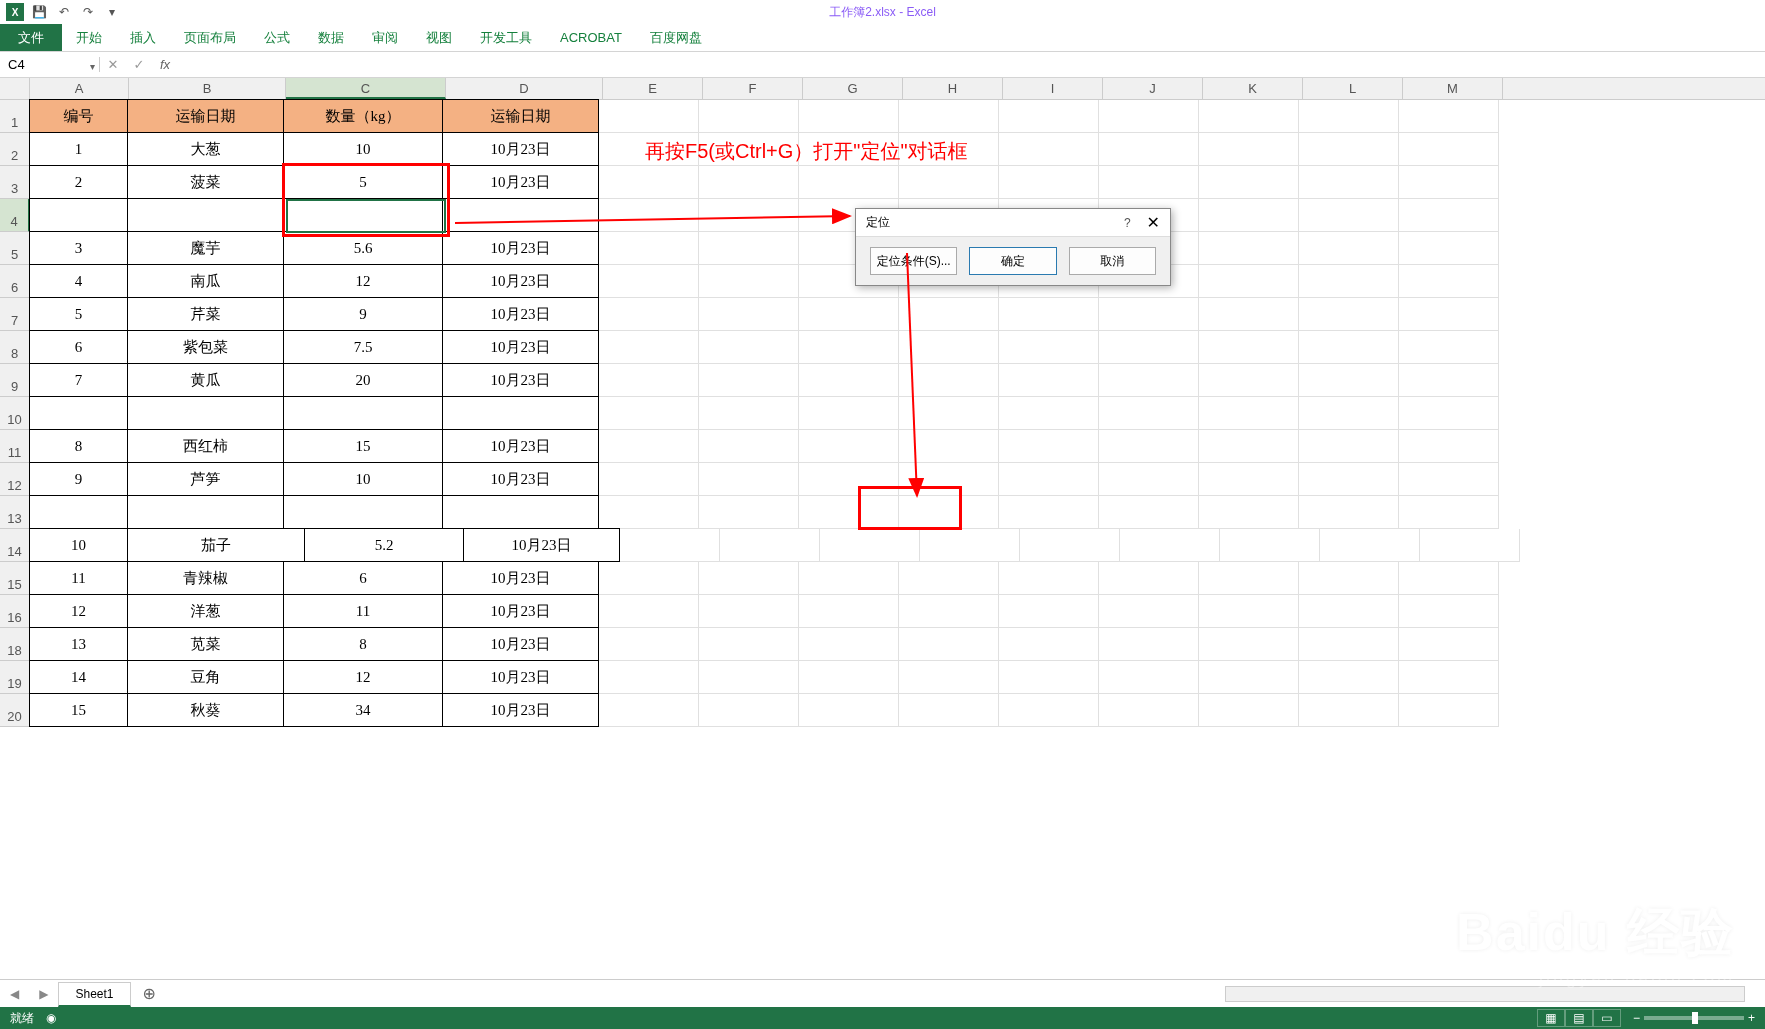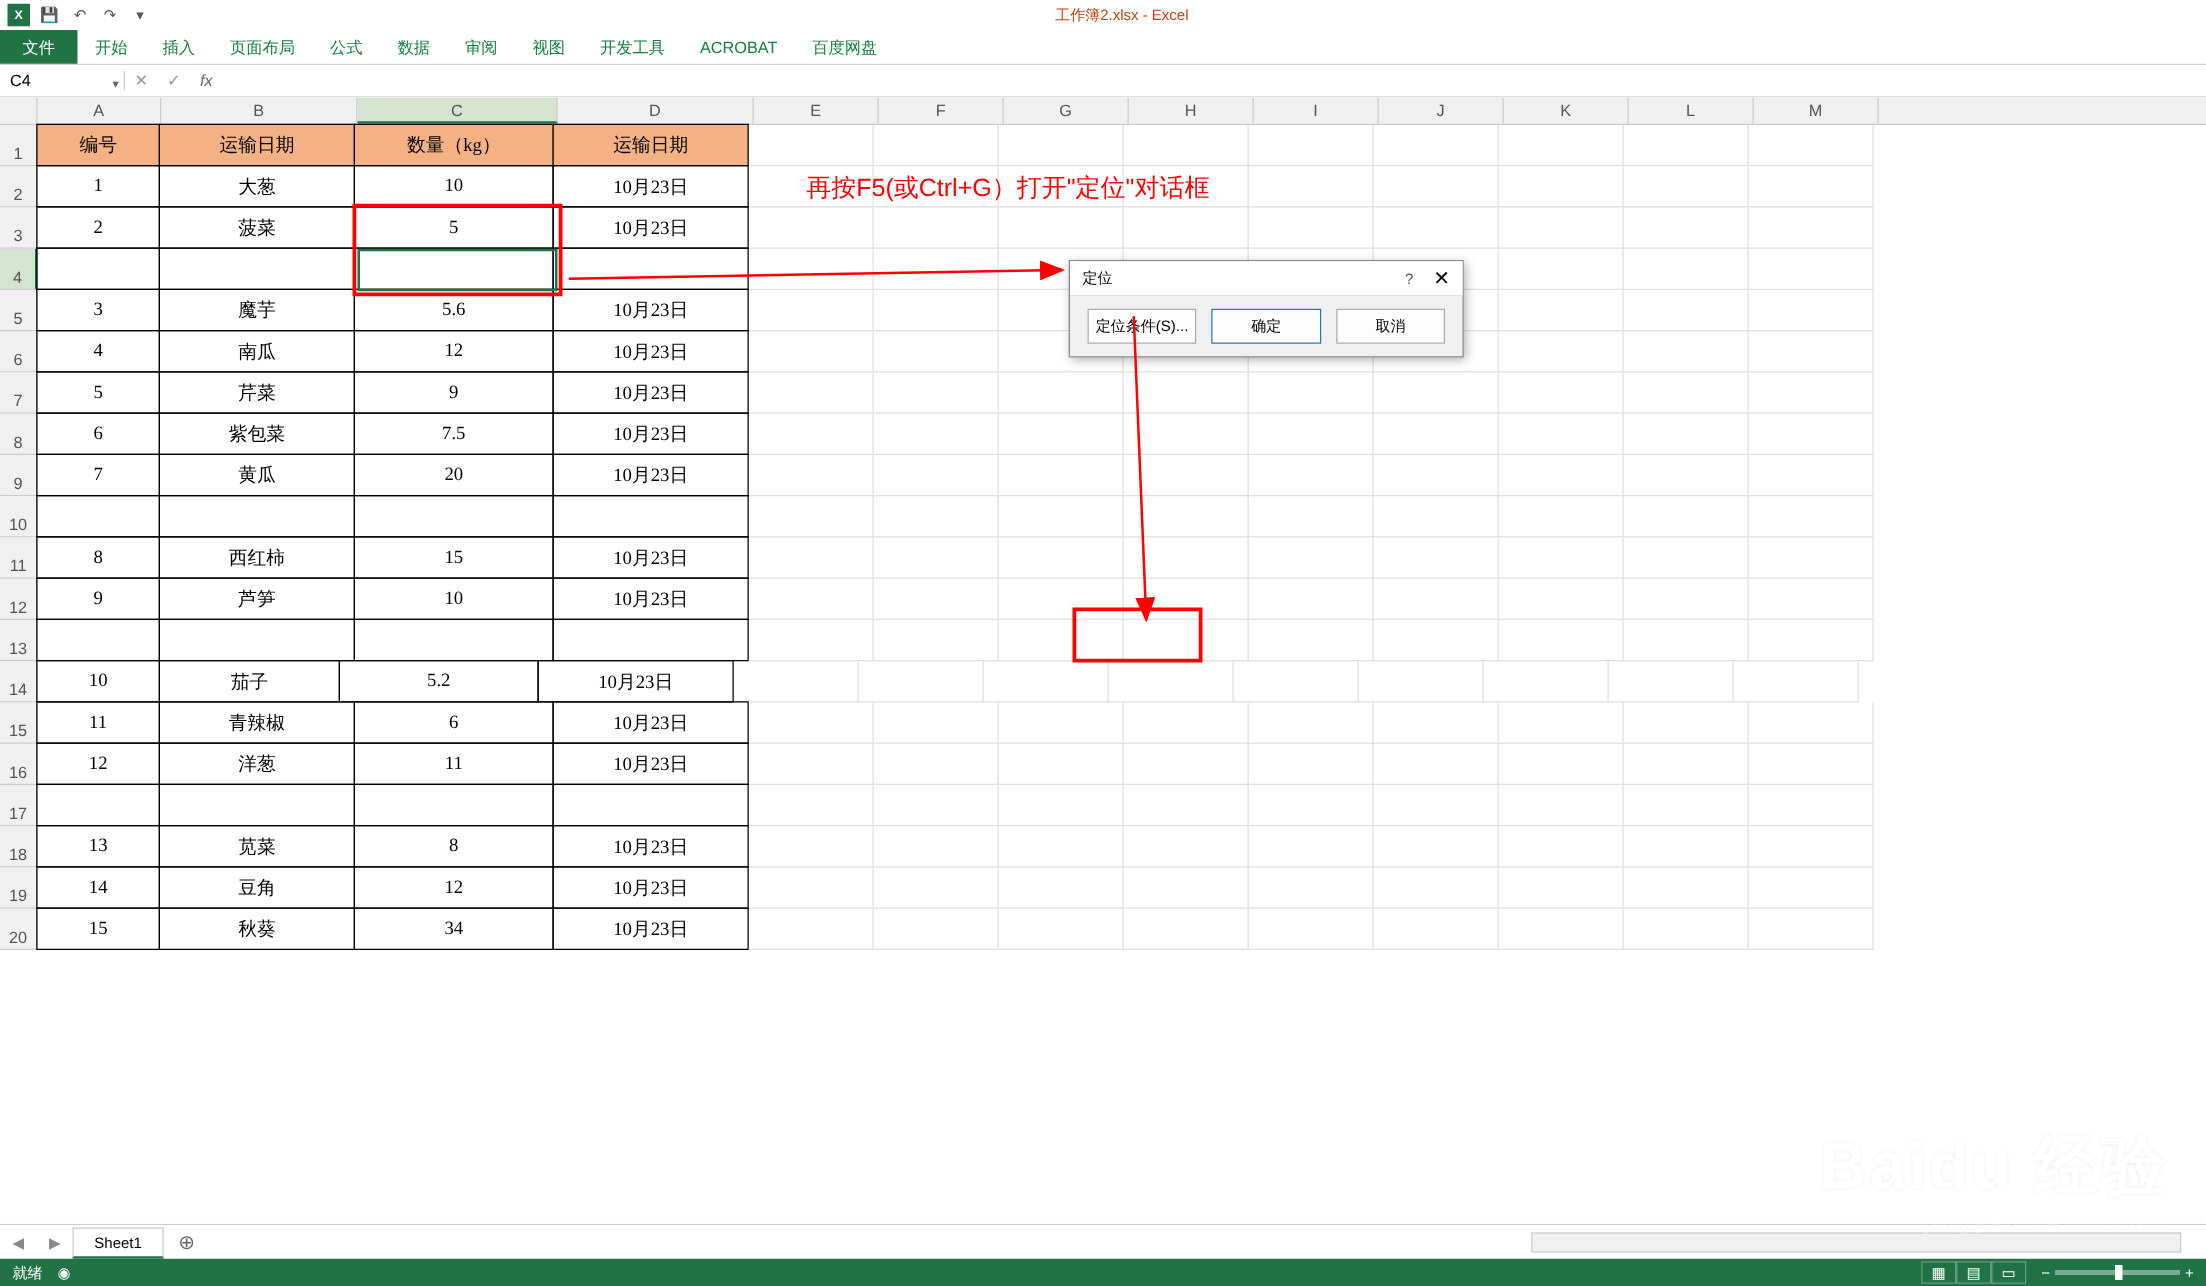--- a/index.html
+++ b/index.html
@@ -1,21 +1,21 @@
 <!DOCTYPE html>
 <html><head>
   <meta charset="utf-8">
   <style>
     * { margin: 0; padding: 0; box-sizing: border-box; font-family: "Microsoft YaHei", SimSun, sans-serif; }
     body { background: #fff; overflow: hidden; width: 1765px; height: 1029px; position: relative; }
     
     .titlebar { height: 24px; background: #fff; display: flex; align-items: center; padding: 0 6px; font-size: 12px; color: #777; }
     .titlebar .excel-icon { width: 18px; height: 18px; background: #217346; display: inline-flex; align-items: center; justify-content: center; color: #fff; font-size: 10px; font-weight: bold; margin-right: 4px; }
     .qat-icon { width: 20px; height: 20px; display: inline-flex; align-items: center; justify-content: center; color: #555; margin: 0 2px; cursor: pointer; }
-    .title-text { position: absolute; left: 50%; transform: translateX(-50%); color: #c2410c; margin-left: 15px; }
+    .title-text { position: absolute; left: 50%; transform: translateX(-50%); color: #8b5cf6; }
     
     .ribbon-tabs { height: 28px; background: #fff; display: flex; align-items: stretch; font-size: 13px; border-bottom: 1px solid #d4d4d4; }
     .tab { padding: 0 14px; display: flex; align-items: center; cursor: pointer; color: #15803d; }
     .tab.file { background: #217346; color: #fff; padding: 0 18px; }
     
     .formula-bar { height: 26px; display: flex; align-items: center; border-bottom: 1px solid #d4d4d4; background: #fff; font-size: 13px; }
     .name-box { width: 100px; padding: 0 8px; border-right: 1px solid #ccc; position: relative; }
     .name-box .dd { position: absolute; right: 4px; top: 4px; color: #666; font-size: 10px; }
     .fb-btn { width: 26px; text-align: center; color: #999; cursor: pointer; }
     .fx { font-style: italic; color: #666; }
@@ -335,21 +335,21 @@
         <div class="cell" style="width: 100px;"></div>
         <div class="cell" style="width: 100px;"></div>
         <div class="cell" style="width: 100px;"></div>
         <div class="cell" style="width: 100px;"></div>
         <div class="cell" style="width: 100px;"></div>
         <div class="cell" style="width: 100px;"></div>
       </div>
       <div class="row">
         <div class="row-h">14</div>
         <div class="cell data-cell" style="width: 99px;">10</div>
-        <div class="cell data-cell" style="width: 145px;">茄子</div>
+        <div class="cell data-cell" style="width: 178px;">茄子</div>
         <div class="cell data-cell" style="width: 160px;">5.2</div>
         <div class="cell data-cell" style="width: 157px;">10月23日</div>
         <div class="cell" style="width: 100px;"></div>
         <div class="cell" style="width: 100px;"></div>
         <div class="cell" style="width: 100px;"></div>
         <div class="cell" style="width: 100px;"></div>
         <div class="cell" style="width: 100px;"></div>
         <div class="cell" style="width: 100px;"></div>
         <div class="cell" style="width: 100px;"></div>
         <div class="cell" style="width: 100px;"></div>
@@ -370,36 +370,20 @@
         <div class="cell" style="width: 100px;"></div>
         <div class="cell" style="width: 100px;"></div>
         <div class="cell" style="width: 100px;"></div>
       </div>
       <div class="row">
         <div class="row-h">16</div>
         <div class="cell data-cell" style="width: 99px;">12</div>
         <div class="cell data-cell" style="width: 157px;">洋葱</div>
         <div class="cell data-cell" style="width: 160px;">11</div>
         <div class="cell data-cell" style="width: 157px;">10月23日</div>
-        <div class="cell" style="width: 100px;"></div>
-        <div class="cell" style="width: 100px;"></div>
-        <div class="cell" style="width: 100px;"></div>
-        <div class="cell" style="width: 100px;"></div>
-        <div class="cell" style="width: 100px;"></div>
-        <div class="cell" style="width: 100px;"></div>
-        <div class="cell" style="width: 100px;"></div>
-        <div class="cell" style="width: 100px;"></div>
-        <div class="cell" style="width: 100px;"></div>
-      </div>
-      <div class="row">
-        <div class="row-h">17</div>
-        <div class="cell data-cell" style="width: 99px;"></div>
-        <div class="cell data-cell" style="width: 157px;"></div>
-        <div class="cell data-cell" style="width: 160px;"></div>
-        <div class="cell data-cell" style="width: 157px;"></div>
         <div class="cell" style="width: 100px;"></div>
         <div class="cell" style="width: 100px;"></div>
         <div class="cell" style="width: 100px;"></div>
         <div class="cell" style="width: 100px;"></div>
         <div class="cell" style="width: 100px;"></div>
         <div class="cell" style="width: 100px;"></div>
         <div class="cell" style="width: 100px;"></div>
         <div class="cell" style="width: 100px;"></div>
         <div class="cell" style="width: 100px;"></div>
       </div>

